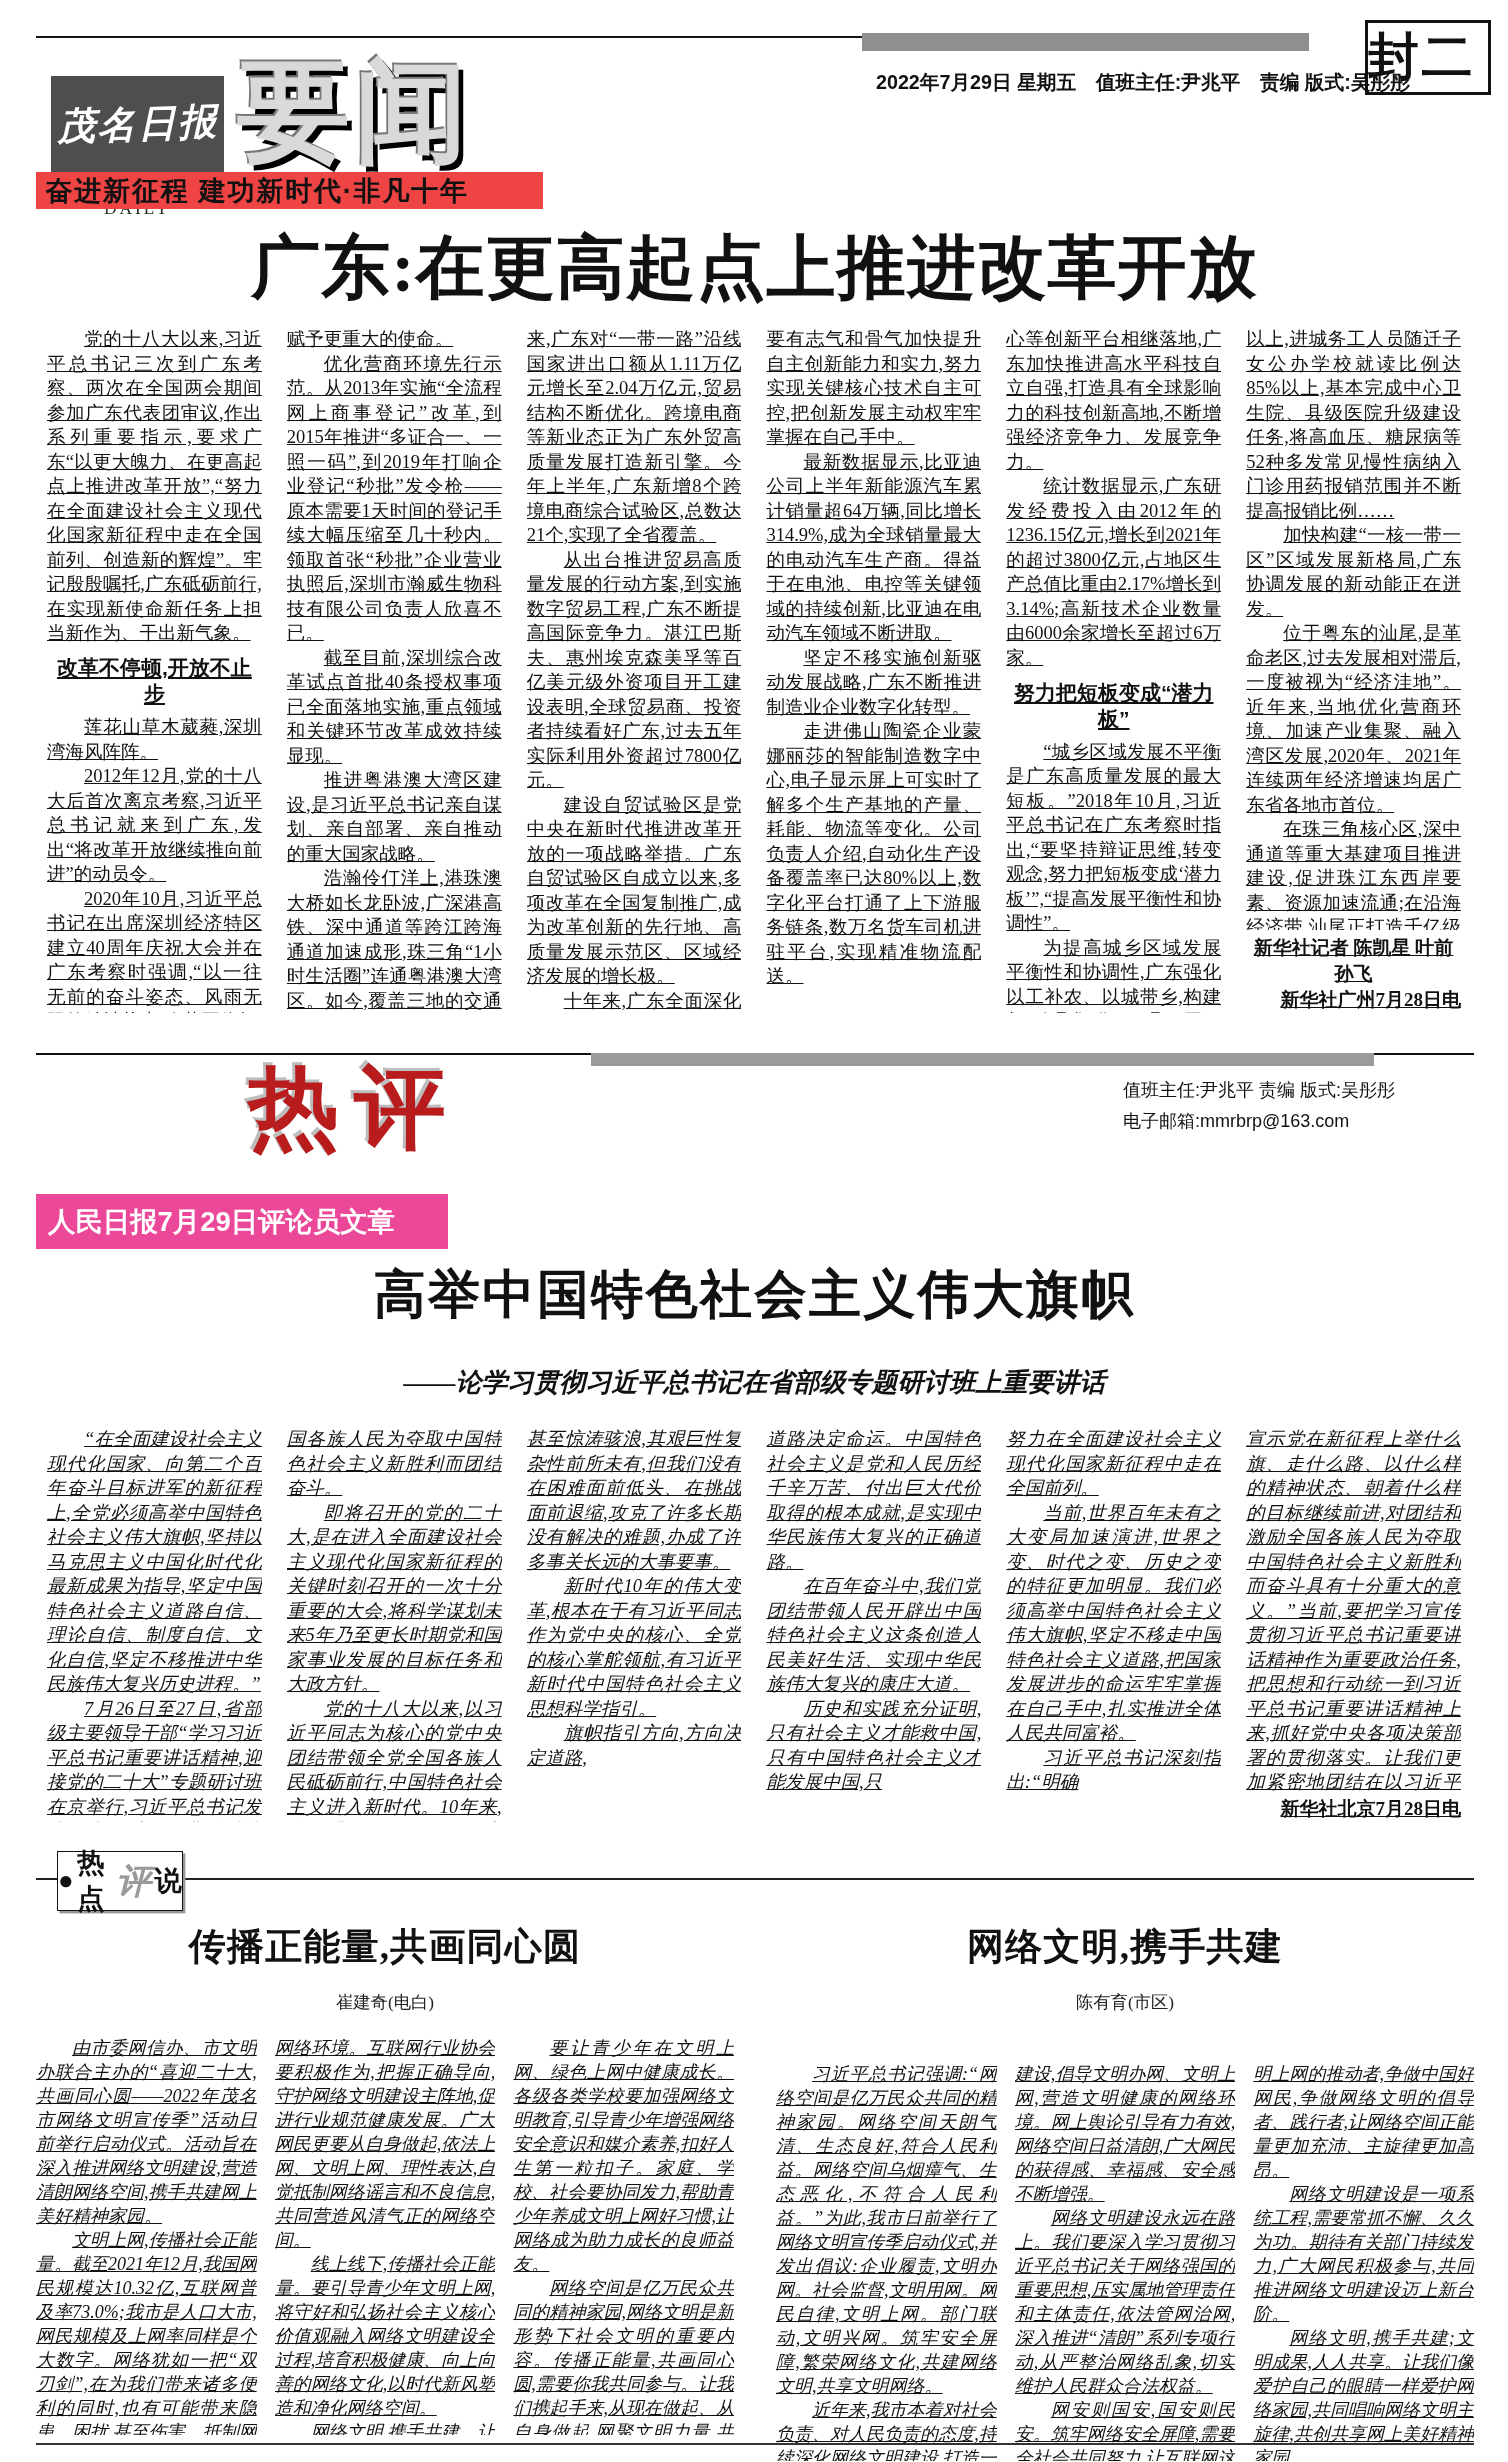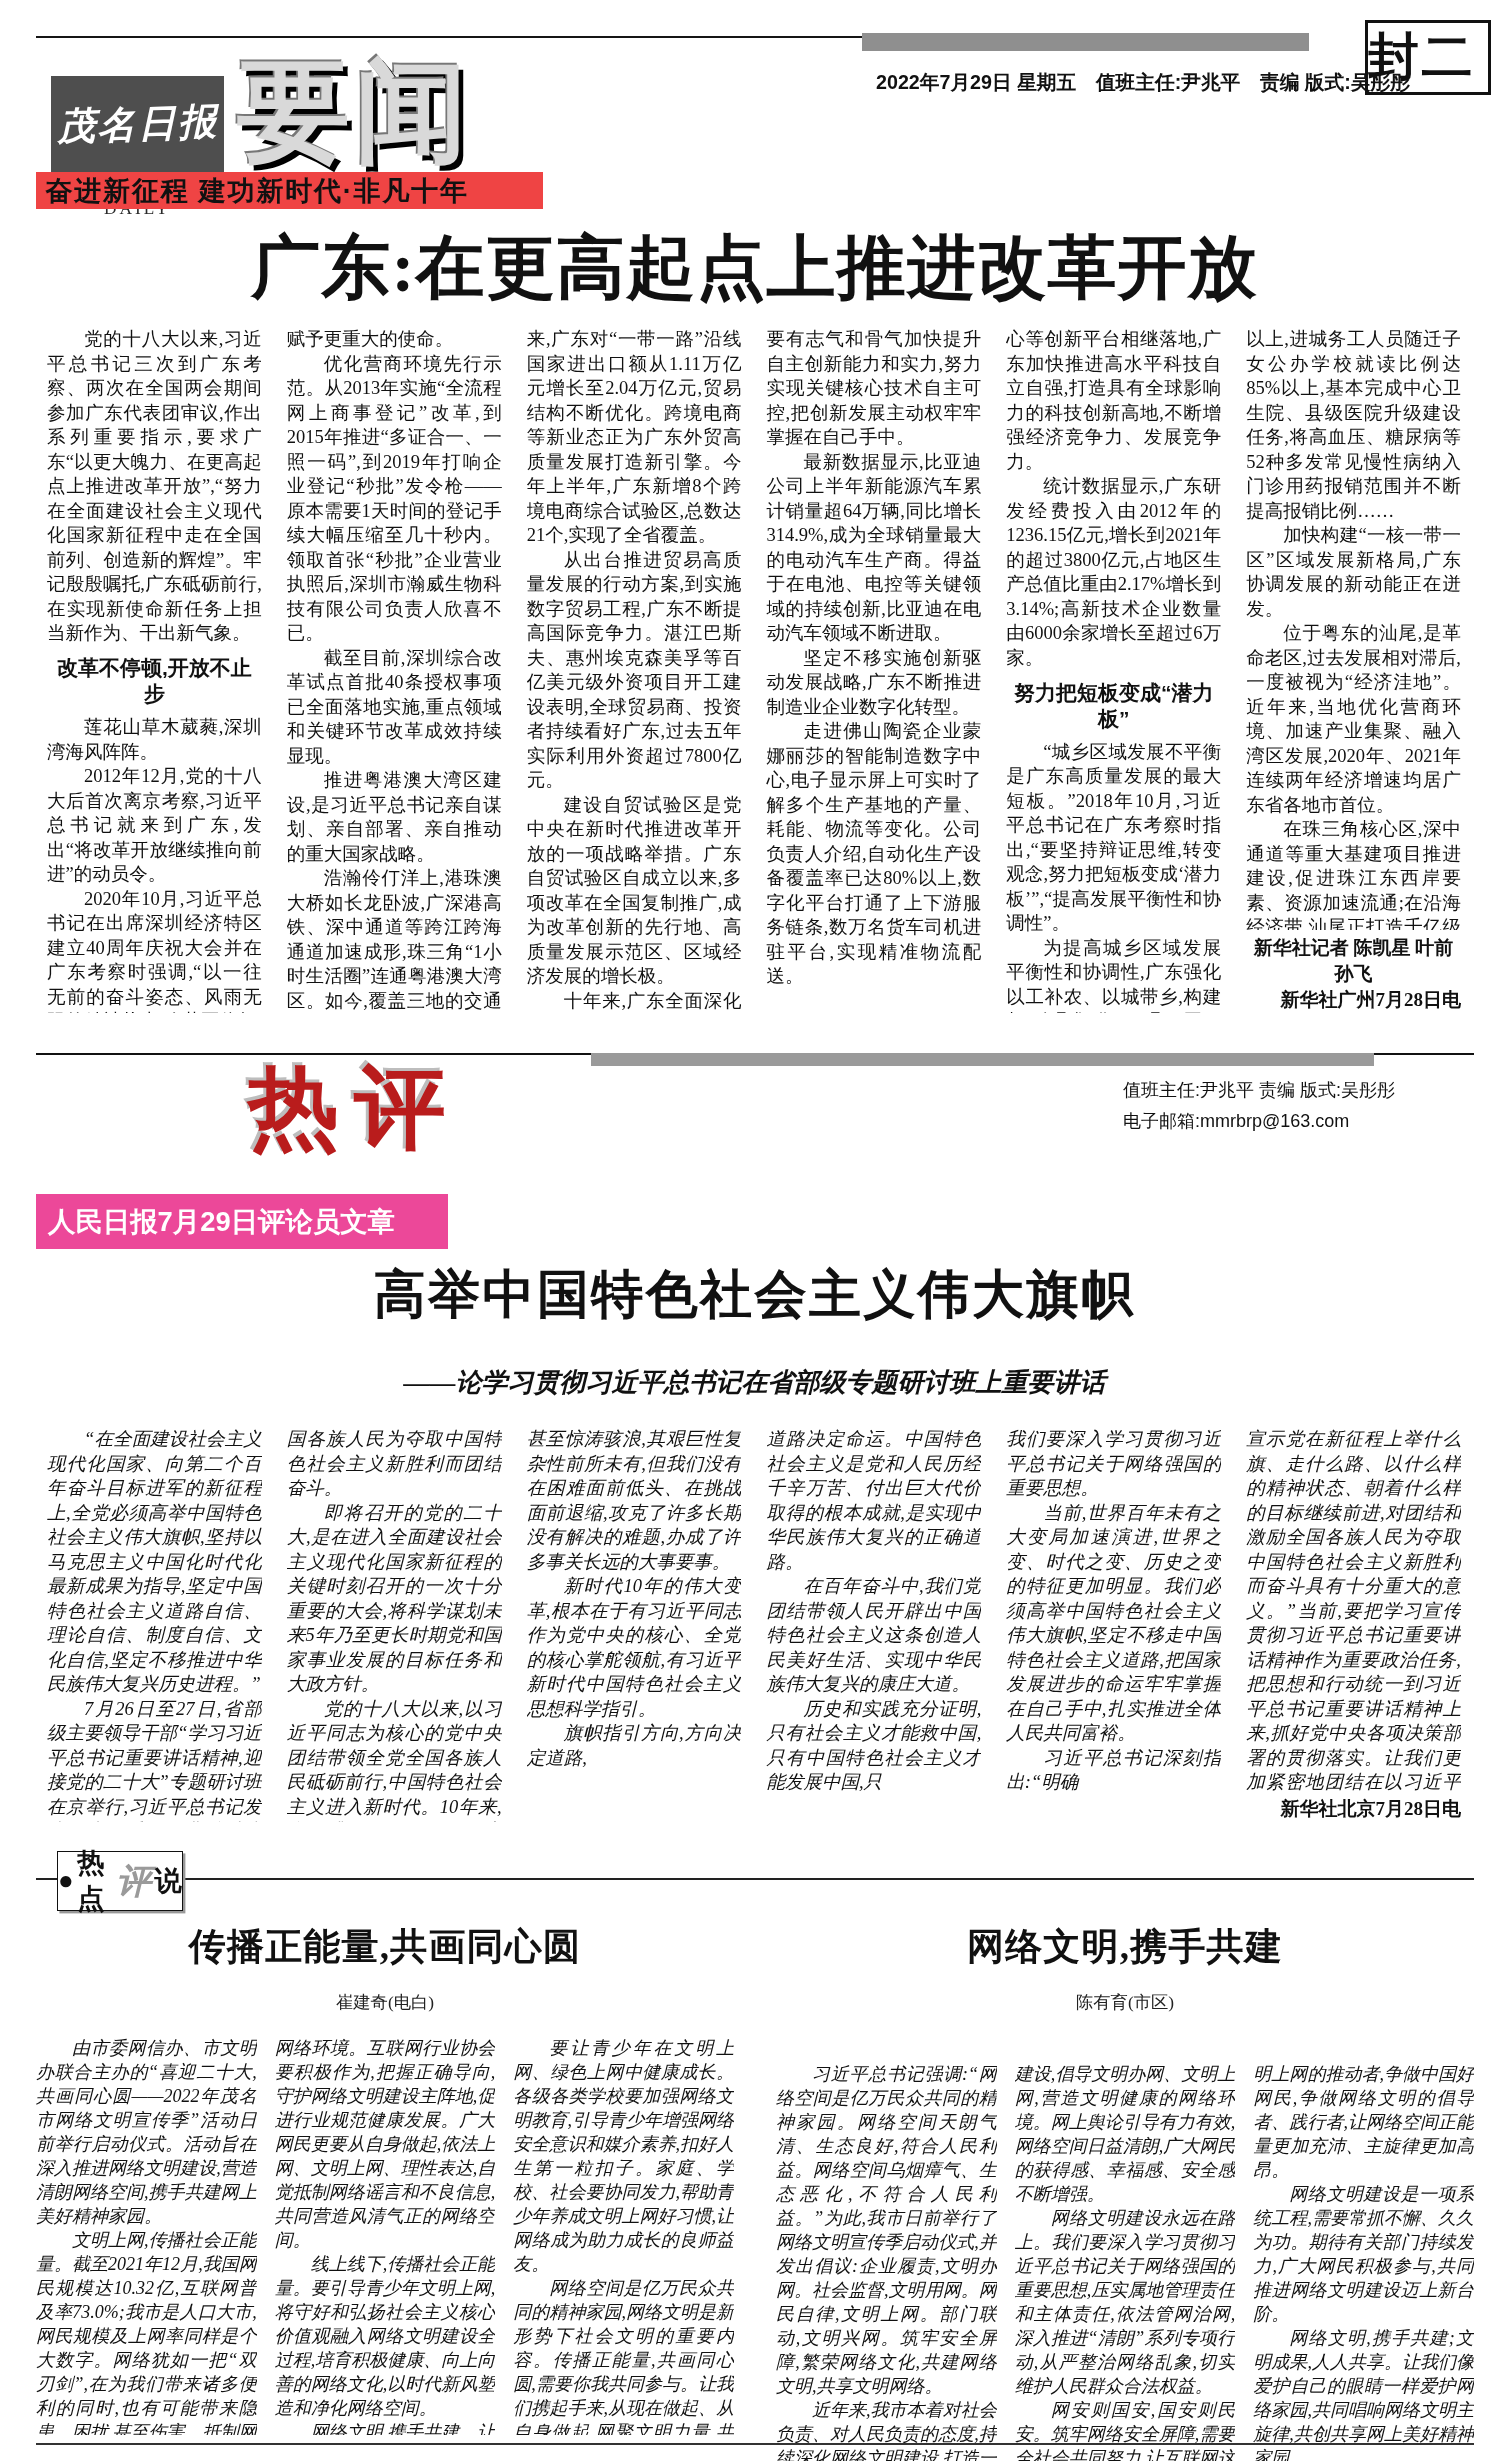--- a/index.html
+++ b/index.html
@@ -27,21 +27,21 @@
   #dateline { left:876px; top:69px; width:465px; font-family:"Liberation Sans","DejaVu Sans",sans-serif;
               font-size:19.7px; font-weight:bold; color:#111; white-space:nowrap; }
   #campaign-banner { left:36px; top:172px; width:507px; height:37px; background:#ef4444;
                      display:flex; align-items:center; padding-left:9.5px;
                      font-family:"Liberation Sans","DejaVu Sans",sans-serif;
                      font-size:27px; font-weight:bold; letter-spacing:1.8px; }
 
   
   #headline1 { left:36px; top:222px; width:1437px; text-align:center; font-size:69px;
                font-weight:bold; letter-spacing:1.2px; white-space:nowrap; }
-  .cols { display:flex; }
+  .cols { display:flex;text-decoration:underline; }
   #article1-cols { left:47px; top:327px; width:1414px; height:686px; gap:25px; }
   .col { flex:1 1 0; display:flex; flex-direction:column; height:100%; overflow:hidden; }
   .col-body { flex:1 1 auto; overflow:hidden; }
   .col-foot { flex:0 0 auto; padding-top:4.8px; }
   .para { font-size:18.5px; line-height:24.5px; text-align:justify; text-indent:2em;
           text-justify:inter-ideograph; }
   .para.cont { text-indent:0; }
   .subhead { font-family:"Liberation Sans","DejaVu Sans",sans-serif; font-size:21px;
              font-weight:bold; text-align:center; margin:9.5px 0 8.4px 0; line-height:26px; }
   .byline { font-size:19px; font-weight:bold; line-height:26px; }
@@ -197,21 +197,21 @@
       </div>
       <div class="col">
         <div class="col-body">
           <p class="para cont">道路决定命运。中国特色社会主义是党和人民历经千辛万苦、付出巨大代价取得的根本成就,是实现中华民族伟大复兴的正确道路。</p>
           <p class="para">在百年奋斗中,我们党团结带领人民开辟出中国特色社会主义这条创造人民美好生活、实现中华民族伟大复兴的康庄大道。</p>
           <p class="para">历史和实践充分证明,只有社会主义才能救中国,只有中国特色社会主义才能发展中国,只</p>
         </div>
       </div>
       <div class="col">
         <div class="col-body">
-          <p class="para cont">我们要深入学习贯彻习近平总书记关于网络强国的重要思想。</p>
+          <p class="para cont">努力在全面建设社会主义现代化国家新征程中走在全国前列。</p>
           <p class="para">当前,世界百年未有之大变局加速演进,世界之变、时代之变、历史之变的特征更加明显。我们必须高举中国特色社会主义伟大旗帜,坚定不移走中国特色社会主义道路,把国家发展进步的命运牢牢掌握在自己手中,扎实推进全体人民共同富裕。</p>
           <p class="para">习近平总书记深刻指出:“明确</p>
         </div>
       </div>
       <div class="col">
         <div class="col-body">
           <p class="para cont">宣示党在新征程上举什么旗、走什么路、以什么样的精神状态、朝着什么样的目标继续前进,对团结和激励全国各族人民为夺取中国特色社会主义新胜利而奋斗具有十分重大的意义。”当前,要把学习宣传贯彻习近平总书记重要讲话精神作为重要政治任务,把思想和行动统一到习近平总书记重要讲话精神上来,抓好党中央各项决策部署的贯彻落实。让我们更加紧密地团结在以习近平同志为核心的党中央周围,高举中国特色社会主义伟大旗帜,深刻领悟“两个确立”的决定性意义,增强“四个意识”、坚定“四个自信”、做到“两个维护”,坚定信心、砥砺奋进,以实际行动迎接党的二十大胜利召开,不断把中国特色社会主义伟大事业推向前进!</p>
         </div>
         <div class="col-foot">
           <div class="byline right">新华社北京7月28日电</div>

